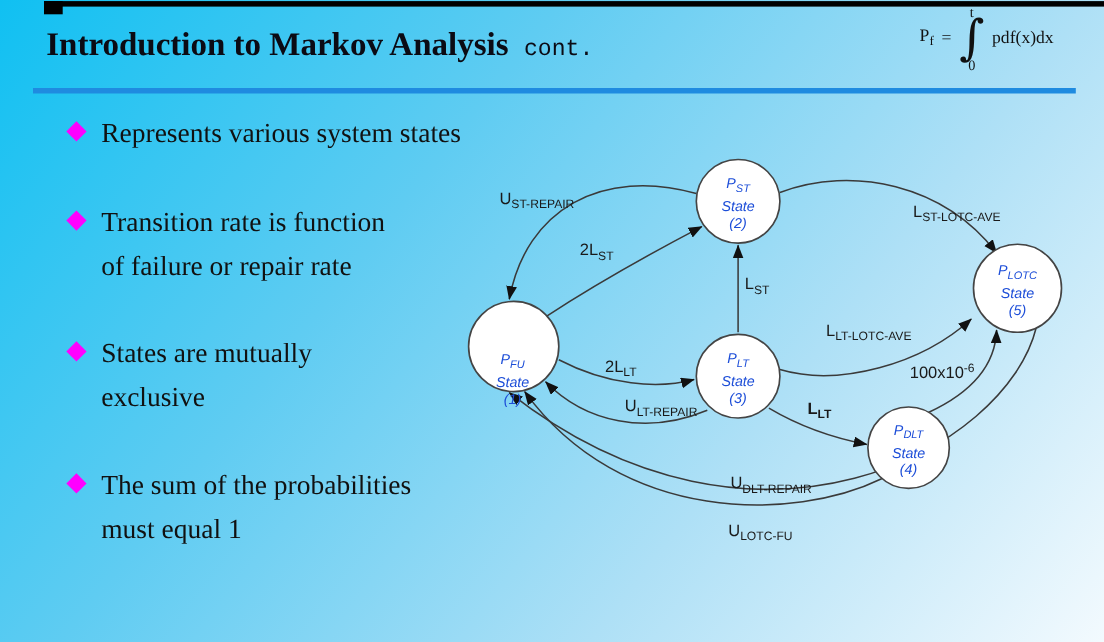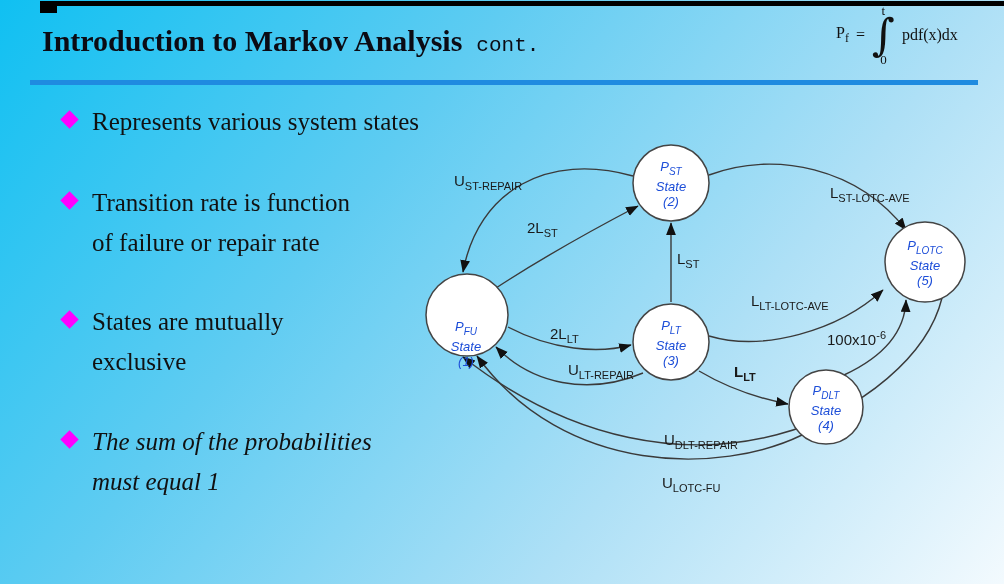--- a/index.html
+++ b/index.html
@@ -25,21 +25,21 @@
              font-size:16px; color:#111; font-family:"Liberation Serif", serif; }
   .formula sub { font-size:12px; }
   .int-col { display:flex; flex-direction:column; align-items:center; line-height:1; }
   .int-limit { font-size:13px; }
   .int-glyph { font-size:44px; line-height:0.82; font-family:"DejaVu Serif", serif; }
 
   
   .bullet { position:absolute; left:63px; display:flex; gap:16px; }
   .diamond { width:13px; height:13px; background:#ff00ff; transform:rotate(45deg); margin-top:11px; flex:0 0 13px; }
   .bullet-text { font-size:25px; line-height:40px; color:#111; white-space:pre; }
-  .b1 { top:102px; } .b2 { top:183px; } .b3 { top:302px; } .b4 { top:422px;font-style:italic; }
+  .b1 { top:102px; } .b2 { top:183px; } .b3 { top:302px; } .b4 { top:422px; }
 
   
   svg.diagram { position:absolute; left:0; top:0; width:1004px; height:584px; }
   .node-label { position:absolute; width:90px; text-align:center;
                 font-family:"Liberation Sans", sans-serif; font-size:13px; line-height:15px; color:#1d4ed8;font-style:italic; }
   .node-label sub { font-size:10px; }
   .edge-label { position:absolute; font-family:"Liberation Sans", sans-serif; font-size:15px; color:#1a1a1a; white-space:nowrap; }
   .edge-label sub { font-size:11px; }
   .edge-label sup { font-size:11px; }
   .nl-s1 { left:421px; top:291px;margin-top:28px; } .nl-s2 { left:626px; top:159px; } .nl-s3 { left:626px; top:318px;text-align:center; }

